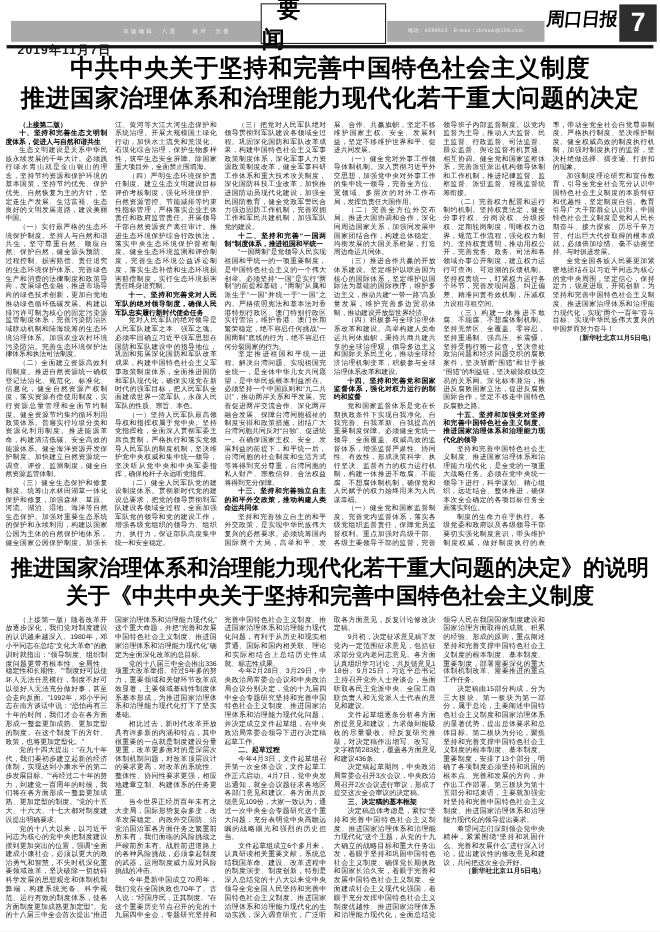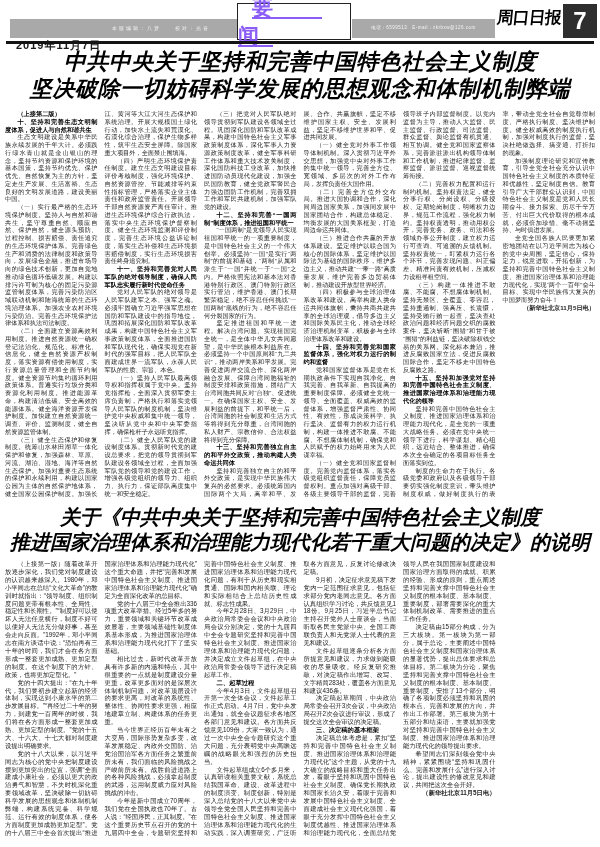--- a/index.html
+++ b/index.html
@@ -10,36 +10,36 @@
   }
   
   .graybar{position:absolute;top:19px;height:19px;background:#a9a9a9;}
   .graybar.left{left:10px;width:228px;}
   .graybar.right{left:352px;width:143px;}
   .date{position:absolute;left:16px;top:38px;font-size:11px;font-weight:bold;color:#1a1a1a;letter-spacing:1px;}
   .staff{position:absolute;left:112px;top:25px;font-size:5px;color:#f2f2f2;letter-spacing:2px;white-space:nowrap;}
   .section-box{
     position:absolute;left:237px;top:3px;width:112px;height:35px;background:#ffffff;
     border:1.5px solid #222;display:flex;align-items:center;justify-content:center;
-    font-family:"DejaVu Serif","Liberation Serif",serif;font-size:21px;font-weight:bold;color:#8b5cf6;
-    letter-spacing:14px;text-indent:14px;text-decoration:underline;
+    font-family:"DejaVu Serif","Liberation Serif",serif;font-size:21px;font-weight:bold;color:#000000;
+    letter-spacing:14px;text-indent:14px;
   }
   .contact{position:absolute;left:356px;top:25px;width:135px;font-size:4.5px;color:#f4f4f4;text-align:center;white-space:nowrap;letter-spacing:.5px;}
   .masthead{
     position:absolute;left:497px;top:7px;width:64px;font-family:"DejaVu Serif","Liberation Serif",serif;
     font-size:16.5px;font-weight:bold;color:#000;transform:skewX(-6deg);white-space:nowrap;letter-spacing:-.5px;
   }
   .pagenum{
     position:absolute;left:563px;top:4px;width:34px;height:34px;background:#2e2e2e;color:#fff;
     display:flex;align-items:center;justify-content:center;font-size:24px;font-weight:bold;
   }
   .black-rule{position:absolute;left:6px;top:41px;width:588px;height:3px;background:#141414;}
   
   .headline{position:absolute;left:0;width:600px;text-align:center;font-weight:900;color:#000;}
-  .headline .l{display:block;white-space:nowrap;font-style:italic;}
+  .headline .l{display:block;white-space:nowrap;}
   .h1{top:48px;font-size:22px;line-height:27px;letter-spacing:.5px;}
   .h2{top:505px;font-size:20px;line-height:25px;}
   
   .body-cols{
     position:absolute;left:5px;width:590px;overflow:hidden;
     column-gap:7px;column-count:6;column-fill:auto;
     text-align:justify;word-break:break-all;color:#212121;
   }
   .a1{top:110px;height:392px;font-size:6.2px;line-height:7.75px;}
   .a2{top:560px;height:283px;font-size:6.3px;line-height:7.9px;}
@@ -59,21 +59,21 @@
     <div class="staff">本版编辑：八贤　　校对：光喜</div>
     <div class="section-box">要　闻</div>
     <div class="contact">电话：6599513　E-mail：zkrbxw@126.com</div>
     <div class="masthead">周口日报</div>
     <div class="pagenum">7</div>
     <div class="black-rule"></div>
   </div>
 
   <div class="headline h1">
     <span class="l">中共中央关于坚持和完善中国特色社会主义制度</span>
-    <span class="l">坚决破除一切妨碍科学发展的思想观念和体制机制弊端</span>
+    <span class="l">推进国家治理体系和治理能力现代化若干重大问题的决定</span>
   </div>
   <div class="body-cols a1">
       <p class="para heading">（上接第二版）</p>
       <p class="para heading">十、坚持和完善生态文明制度体系，促进人与自然和谐共生</p>
       <p class="para body">生态文明建设是关系中华民族永续发展的千年大计。必须践行绿水青山就是金山银山的理念，坚持节约资源和保护环境的基本国策，坚持节约优先、保护优先、自然恢复为主的方针，坚定走生产发展、生活富裕、生态良好的文明发展道路，建设美丽中国。</p>
       <p class="para body">（一）实行最严格的生态环境保护制度。坚持人与自然和谐共生，坚守尊重自然、顺应自然、保护自然，健全源头预防、过程控制、损害赔偿、责任追究的生态环境保护体系。完善绿色生产和消费的法律制度和政策导向，发展绿色金融，推进市场导向的绿色技术创新，更加自觉地推动绿色循环低碳发展。构建以排污许可制为核心的固定污染源监管制度体系，完善污染防治区域联动机制和陆海统筹的生态环境治理体系。加强农业农村环境污染防治。完善生态环境保护法律体系和执法司法制度。</p>
       <p class="para body">（二）全面建立资源高效利用制度。推进自然资源统一确权登记法治化、规范化、标准化、信息化，健全自然资源产权制度，落实资源有偿使用制度，实行资源总量管理和全面节约制度。健全资源节约集约循环利用政策体系。普遍实行垃圾分类和资源化利用制度。推进能源革命，构建清洁低碳、安全高效的能源体系。健全海洋资源开发保护制度。加快建立自然资源统一调查、评价、监测制度，健全自然资源监管体制。</p>
       <p class="para body">（三）健全生态保护和修复制度。统筹山水林田湖草一体化保护和修复，加强森林、草原、河流、湖泊、湿地、海洋等自然生态保护。加强对重要生态系统的保护和永续利用，构建以国家公园为主体的自然保护地体系，健全国家公园保护制度。加强长江、黄河等大江大河生态保护和系统治理。开展大规模国土绿化行动，加快水土流失和荒漠化、石漠化综合治理，保护生物多样性，筑牢生态安全屏障。除国家重大项目外，全面禁止围填海。</p>
       <p class="para body">（四）严明生态环境保护责任制度。建立生态文明建设目标评价考核制度，强化环境保护、自然资源管控、节能减排等约束性指标管理，严格落实企业主体责任和政府监管责任。开展领导干部自然资源资产离任审计。推进生态环境保护综合行政执法，落实中央生态环境保护督察制度。健全生态环境监测和评价制度，完善生态环境公益诉讼制度，落实生态补偿和生态环境损害赔偿制度，实行生态环境损害责任终身追究制。</p>
       <p class="para heading">十一、坚持和完善党对人民军队的绝对领导制度，确保人民军队忠实履行新时代使命任务</p>
@@ -97,22 +97,22 @@
       <p class="para body">（三）构建一体推进不敢腐、不能腐、不想腐体制机制。坚持无禁区、全覆盖、零容忍，坚持重遏制、强高压、长震慑，坚持受贿行贿一起查，坚决查处政治问题和经济问题交织的腐败案件，坚决斩断“围猎”和甘于被“围猎”的利益链，坚决破除权钱交易的关系网。深化标本兼治，推进反腐败国家立法，促进反腐败国际合作，坚定不移走中国特色反腐败之路。</p>
       <p class="para heading">十五、坚持和加强党对坚持和完善中国特色社会主义制度、推进国家治理体系和治理能力现代化的领导</p>
       <p class="para body">坚持和完善中国特色社会主义制度、推进国家治理体系和治理能力现代化，是全党的一项重大战略任务。必须在党中央统一领导下进行，科学谋划、精心组织，远近结合、整体推进，确保本次全会确定的各项目标任务全面落实到位。</p>
       <p class="para body">制度的生命力在于执行。各级党委和政府以及各级领导干部要切实强化制度意识，带头维护制度权威，做好制度执行的表率，带动全党全社会自觉尊崇制度、严格执行制度、坚决维护制度。健全权威高效的制度执行机制，加强对制度执行的监督，坚决杜绝做选择、搞变通、打折扣的现象。</p>
       <p class="para body">加强制度理论研究和宣传教育，引导全党全社会充分认识中国特色社会主义制度的本质特征和优越性，坚定制度自信。教育引导广大干部群众认识到，中国特色社会主义制度是党和人民长期奋斗、接力探索、历尽千辛万苦、付出巨大代价取得的根本成就，必须倍加珍惜、毫不动摇坚持、与时俱进发展。</p>
       <p class="para body">全党全国各族人民要更加紧密地团结在以习近平同志为核心的党中央周围，坚定信心，保持定力，锐意进取，开拓创新，为坚持和完善中国特色社会主义制度、推进国家治理体系和治理能力现代化，实现“两个一百年”奋斗目标、实现中华民族伟大复兴的中国梦而努力奋斗！</p>
       <p class="para credit">（新华社北京11月5日电）</p>
     </div>
 
   <div class="headline h2">
+    <span class="l">推进国家治理体系和治理能力现代化若干重大问题的决定》的说明</span>
     <span class="l">关于《中共中央关于坚持和完善中国特色社会主义制度</span>
-    <span class="l">推进国家治理体系和治理能力现代化若干重大问题的决定》的说明</span>
   </div>
   <div class="body-cols a2">
       <p class="para body">（上接第一版）随着改革开放逐步深化，我们党对制度建设的认识越来越深入。1980年，邓小平同志在总结“文化大革命”的教训时就指出：“领导制度、组织制度问题更带有根本性、全局性、稳定性和长期性。”“制度好可以使坏人无法任意横行，制度不好可以使好人无法充分做好事，甚至会走向反面。”1992年，邓小平同志在南方谈话中说：“恐怕再有三十年的时间，我们才会在各方面形成一整套更加成熟、更加定型的制度。在这个制度下的方针、政策，也将更加定型化。”</p>
       <p class="para body">党的十四大提出：“在九十年代，我们要初步建立起新的经济体制，实现达到小康水平的第二步发展目标。”“再经过二十年的努力，到建党一百周年的时候，我们将在各方面形成一整套更加成熟、更加定型的制度。”党的十五大、十六大、十七大都对制度建设提出明确要求。</p>
       <p class="para body">党的十八大以来，以习近平同志为核心的党中央把制度建设摆到更加突出的位置，强调“全面建成小康社会，必须以更大的政治勇气和智慧，不失时机深化重要领域改革，坚决破除一切妨碍科学发展的思想观念和体制机制弊端，构建系统完备、科学规范、运行有效的制度体系，使各方面制度更加成熟更加定型”。党的十八届三中全会首次提出“推进国家治理体系和治理能力现代化”这个重大命题，并把“完善和发展中国特色社会主义制度、推进国家治理体系和治理能力现代化”确定为全面深化改革的总目标。</p>
       <p class="para body">党的十八届三中全会推出336项重大改革举措。经过5年多的努力，重要领域和关键环节改革成效显著，主要领域基础性制度体系基本形成，为推进国家治理体系和治理能力现代化打下了坚实基础。</p>
       <p class="para body">相比过去，新时代改革开放具有许多新的内涵和特点，其中很重要的一点就是制度建设分量更重，改革更多面对的是深层次体制机制问题，对改革顶层设计的要求更高，对改革的系统性、整体性、协同性要求更强，相应地建章立制、构建体系的任务更重。</p>
       <p class="para body">当今世界正经历百年未有之大变局，国际形势复杂多变，改革发展稳定、内政外交国防、治党治国治军各方面任务之繁重前所未有，我们面临的风险挑战之严峻前所未有。战胜前进道路上的各种风险挑战，必须拿起制度的武器，运用制度威力应对风险挑战的冲击。</p>
       <p class="para body">今年是新中国成立70周年，我们党在全国执政也70年了。古人说：“经国序民，正其制度。”在这个重要历史节点召开的党的十九届四中全会，专题研究坚持和完善中国特色社会主义制度、推进国家治理体系和治理能力现代化问题，有利于从历史和现实相贯通、国际和国内相关联、理论和实际相结合上总结历史性成就、标志性成果。</p>
       <p class="para body">今年2月28日、3月29日，中央政治局常委会会议和中央政治局会议分别决定，党的十九届四中全会专题研究坚持和完善中国特色社会主义制度、推进国家治理体系和治理能力现代化问题，并决定成立文件起草组，在中央政治局常委会领导下进行决定稿起草工作。</p>

